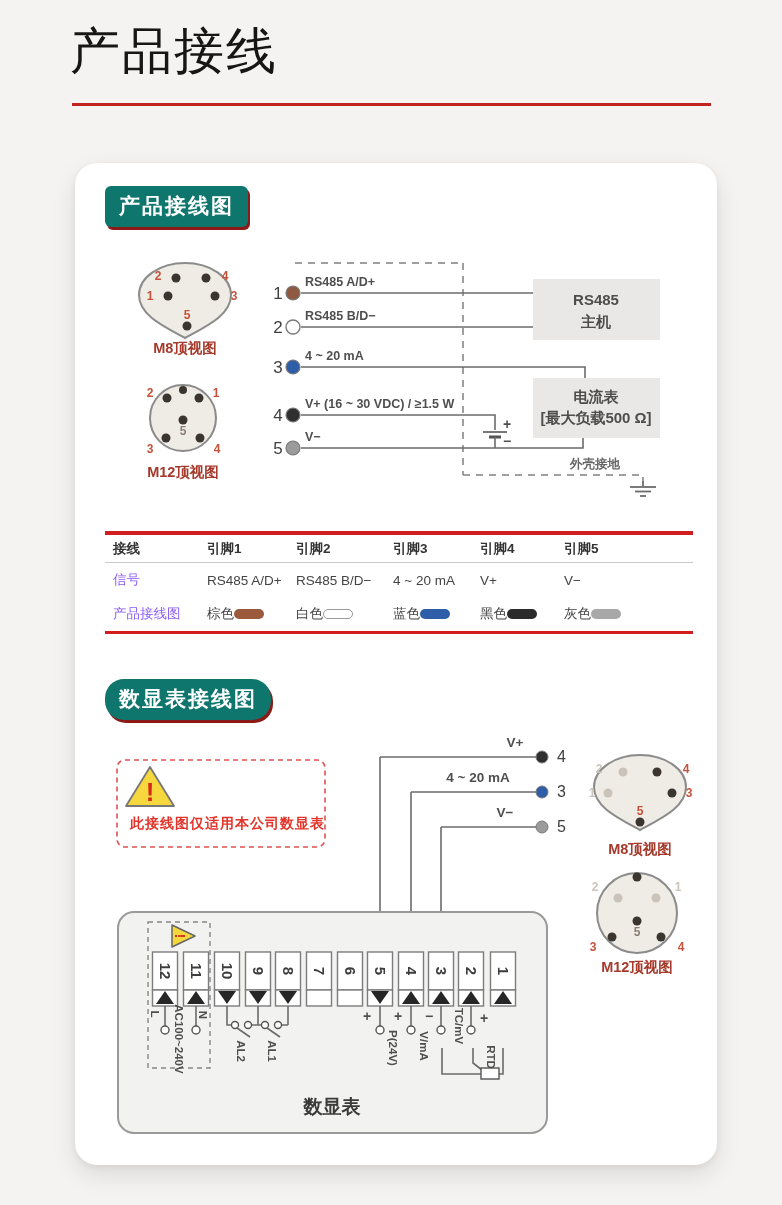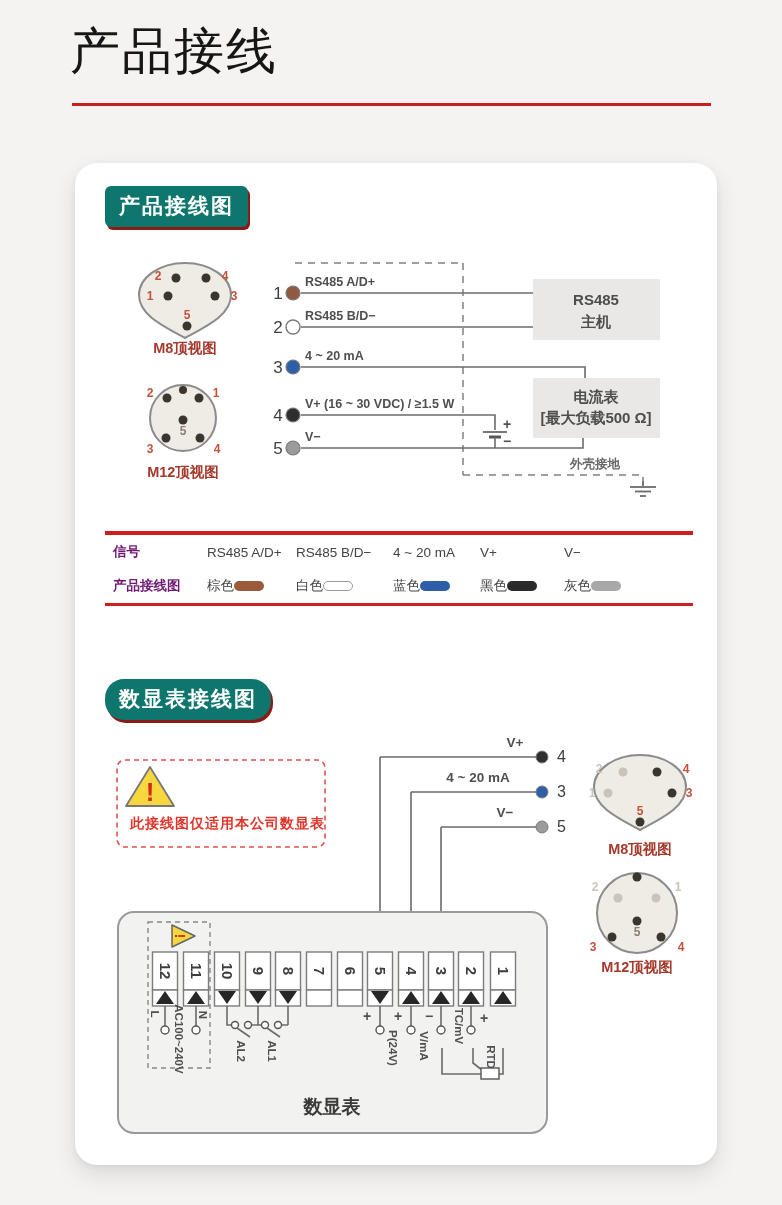--- a/index.html
+++ b/index.html
@@ -15,21 +15,21 @@
   .badge2{left:105px;top:679px;border-radius:19px;}
   svg.diag1{position:absolute;left:95px;top:240px;}
   svg.diag2{position:absolute;left:95px;top:715px;}
   
   .wtable{position:absolute;left:105px;top:531px;width:588px;border-top:4px solid #d01e1e;border-bottom:3px solid #d01e1e;
           font-size:13.5px;color:#444;background:#fff;}
   .trow{display:grid;grid-template-columns:94px 89px 97px 87px 84px 1fr;align-items:center;}
   .thead{height:27px;font-weight:700;color:#333;border-bottom:1px solid #c9c9c9;}
   .tbody{height:34px;}
   .cell{padding-left:8px;white-space:nowrap;}
-  .rowlabel{font-weight:700;color:#701a75;}
+  .rowlabel{font-weight:400;color:#8b5cf6;}
   .colorcell{display:flex;align-items:center;gap:0;}
   .pill{width:30px;height:10px;border-radius:5px;background:#ccc;}
   .pill.outline{border:1.5px solid #9a9a9a;box-sizing:border-box;}
   
   svg text{font-family:"Liberation Sans","DejaVu Sans",sans-serif;}
   .wire{fill:none;stroke:#6b6b6b;stroke-width:1.6;}
   .dash{fill:none;stroke:#808080;stroke-width:1.5;stroke-dasharray:7 6;}
   .lbl{font-size:12.5px;font-weight:700;fill:#4f4f4f;}
   .num{font-size:17px;fill:#3f3f3f;}
   .pinlbl{font-size:12px;font-weight:700;fill:#c4523a;}
@@ -152,20 +152,28 @@
     </g>
 
     <g>
       <rect class="gbox" x="438" y="138" width="127" height="60"></rect>
       <text class="boxtxt" x="501" y="162" text-anchor="middle">电流表</text>
       <text class="boxtxt" x="501" y="183" text-anchor="middle">[最大负载500 Ω]</text>
     </g>
   </svg>
 
   <div class="wtable">
+    <div class="trow thead">
+      <div class="cell">接线</div>
+      <div class="cell">引脚1</div>
+      <div class="cell">引脚2</div>
+      <div class="cell">引脚3</div>
+      <div class="cell">引脚4</div>
+      <div class="cell">引脚5</div>
+    </div>
     <div class="trow tbody">
       <div class="cell rowlabel">信号</div>
       <div class="cell">RS485 A/D+</div>
       <div class="cell">RS485 B/D−</div>
       <div class="cell">4 ~ 20 mA</div>
       <div class="cell">V+</div>
       <div class="cell">V−</div>
     </div>
     <div class="trow tbody">
       <div class="cell rowlabel">产品接线图</div>

